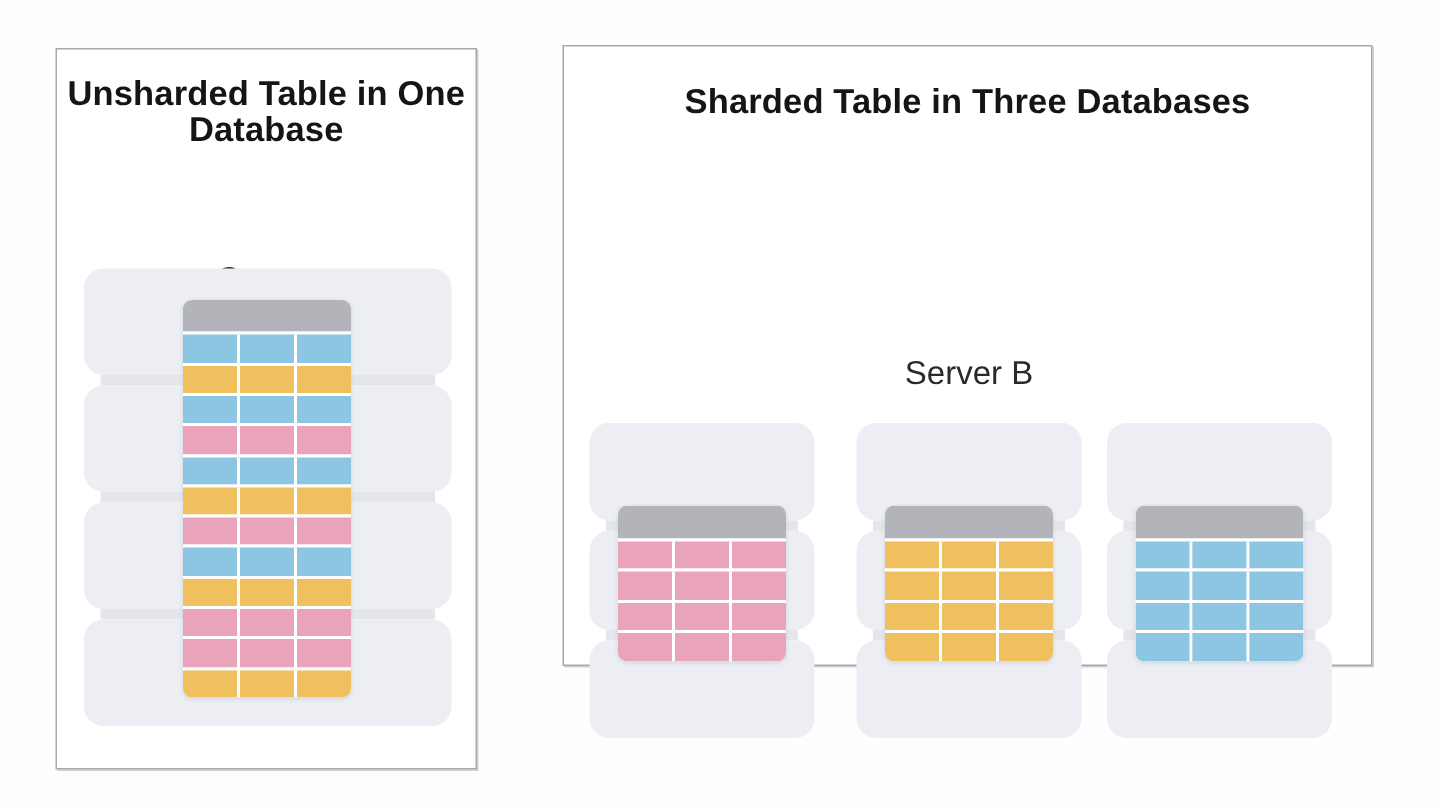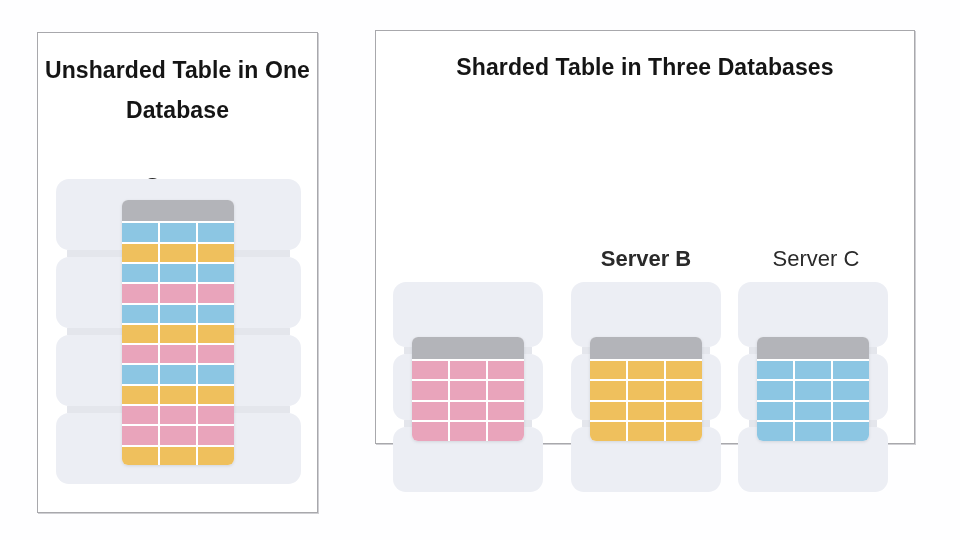--- a/index.html
+++ b/index.html
@@ -38,21 +38,21 @@
     left: 0;
     right: 0;
     text-align: center;
     font-weight: bold;
     color: #151515;
     letter-spacing: 0.1px;
   }
   #panel-left .panel-title {
     top: 17px;
     font-size: 23px;
-    line-height: 40px;
+    line-height: 24px;
   }
   #panel-right .panel-title {
     top: 20px;
     font-size: 23px;
     line-height: 33px;
   }
 
   .server-label {
     position: absolute;
     text-align: center;
@@ -220,21 +220,21 @@
           <div class="tbl-cell" style="background: rgb(233, 164, 187);"></div>
           <div class="tbl-cell" style="background: rgb(233, 164, 187);"></div>
         </div>
         <div class="tbl-row">
           <div class="tbl-cell" style="background: rgb(233, 164, 187);"></div>
           <div class="tbl-cell" style="background: rgb(233, 164, 187);"></div>
           <div class="tbl-cell" style="background: rgb(233, 164, 187);"></div>
         </div>
       </div>
 
-    <div class="server-label" style="left:185px; width:170px; top:215px;font-weight:bold;">Server B</div>
+    <div class="server-label" style="left:185px; width:170px; top:205px;">Server B</div>
     <div class="rack" id="rack-b" style="left:195px; top:251px; width:150px; height:210px;">
         <div class="rack-slab" style="background: rgb(236, 238, 244);"></div>
         <div class="rack-gap"></div>
         <div class="rack-slab" style="background: rgb(236, 238, 244);"></div>
         <div class="rack-gap"></div>
         <div class="rack-slab" style="background: rgb(236, 238, 244);"></div>
       </div>
     <div class="db-table" id="table-b" style="left:214px; top:306px; width:112px; height:104px;">
         <div class="tbl-head" style="background: rgb(179, 180, 185); height: 21%;"></div>
         <div class="tbl-row">
@@ -252,21 +252,20 @@
           <div class="tbl-cell" style="background: rgb(239, 192, 93);"></div>
           <div class="tbl-cell" style="background: rgb(239, 192, 93);"></div>
         </div>
         <div class="tbl-row">
           <div class="tbl-cell" style="background: rgb(239, 192, 93);"></div>
           <div class="tbl-cell" style="background: rgb(239, 192, 93);"></div>
           <div class="tbl-cell" style="background: rgb(239, 192, 93);"></div>
         </div>
       </div>
 
-    <div class="server-label" style="left:355px; width:170px; top:215px;">Server C</div>
     <div class="rack" id="rack-c" style="left:362px; top:251px; width:150px; height:210px;">
         <div class="rack-slab" style="background: rgb(236, 238, 244);"></div>
         <div class="rack-gap"></div>
         <div class="rack-slab" style="background: rgb(236, 238, 244);"></div>
         <div class="rack-gap"></div>
         <div class="rack-slab" style="background: rgb(236, 238, 244);"></div>
       </div>
     <div class="db-table" id="table-c" style="left:381px; top:306px; width:112px; height:104px;">
         <div class="tbl-head" style="background: rgb(179, 180, 185); height: 21%;"></div>
         <div class="tbl-row">

